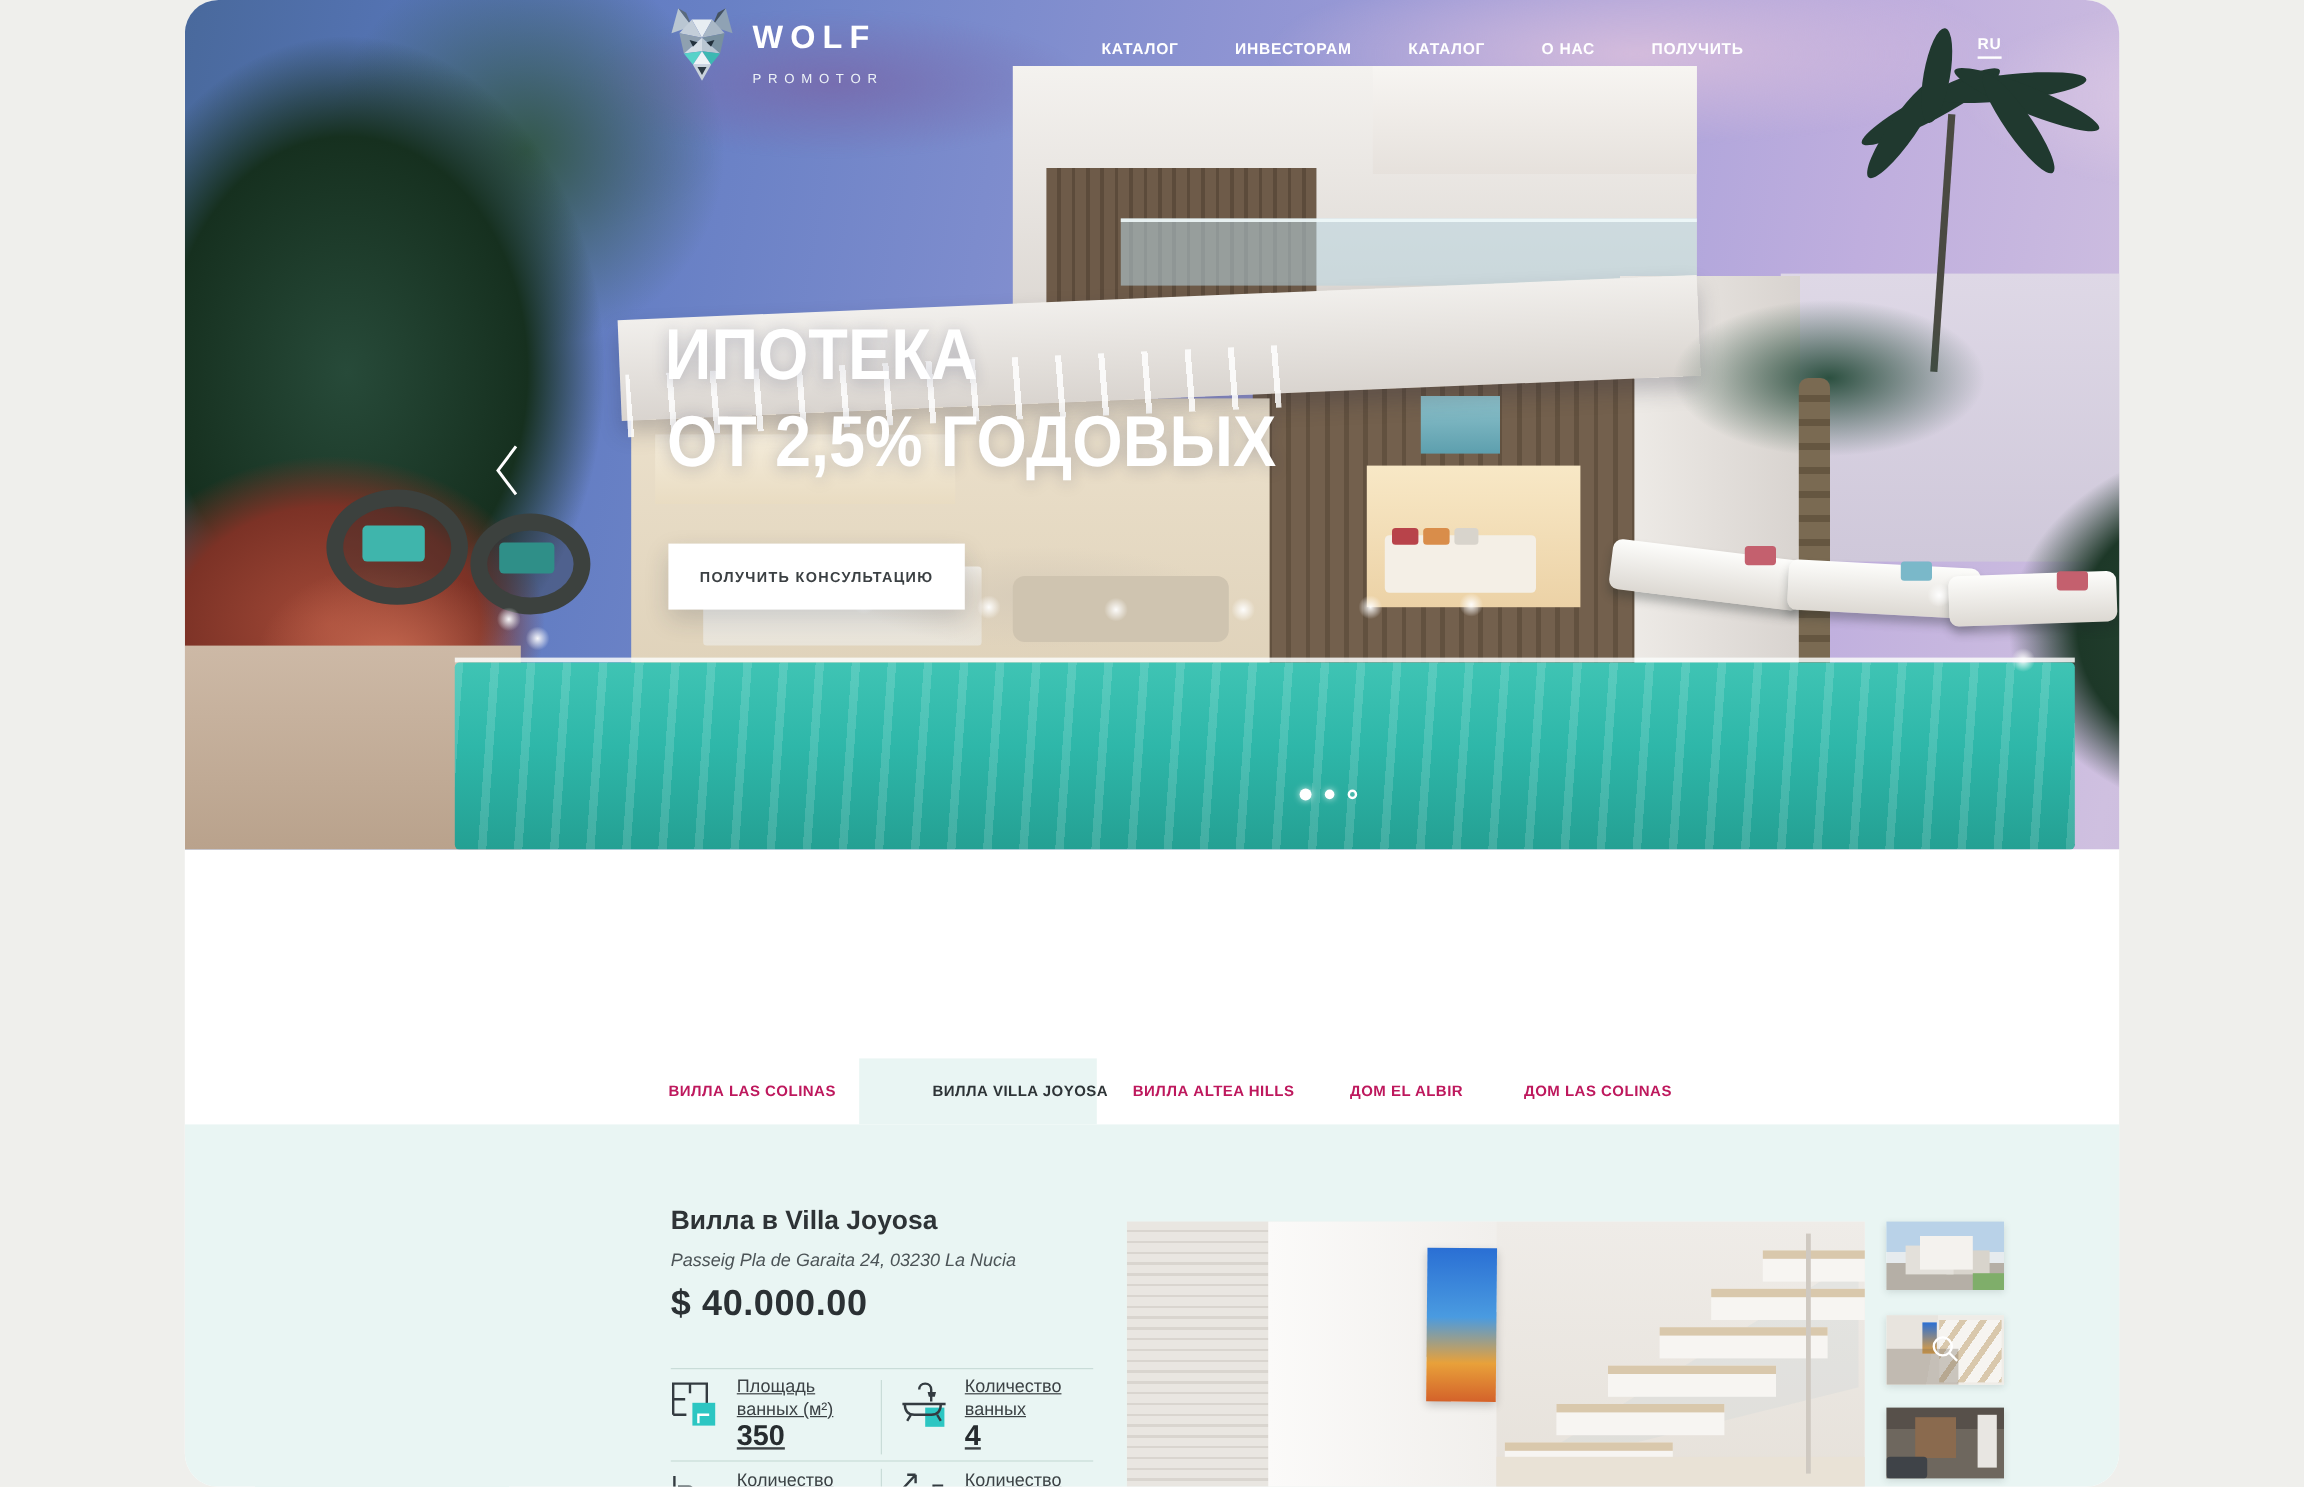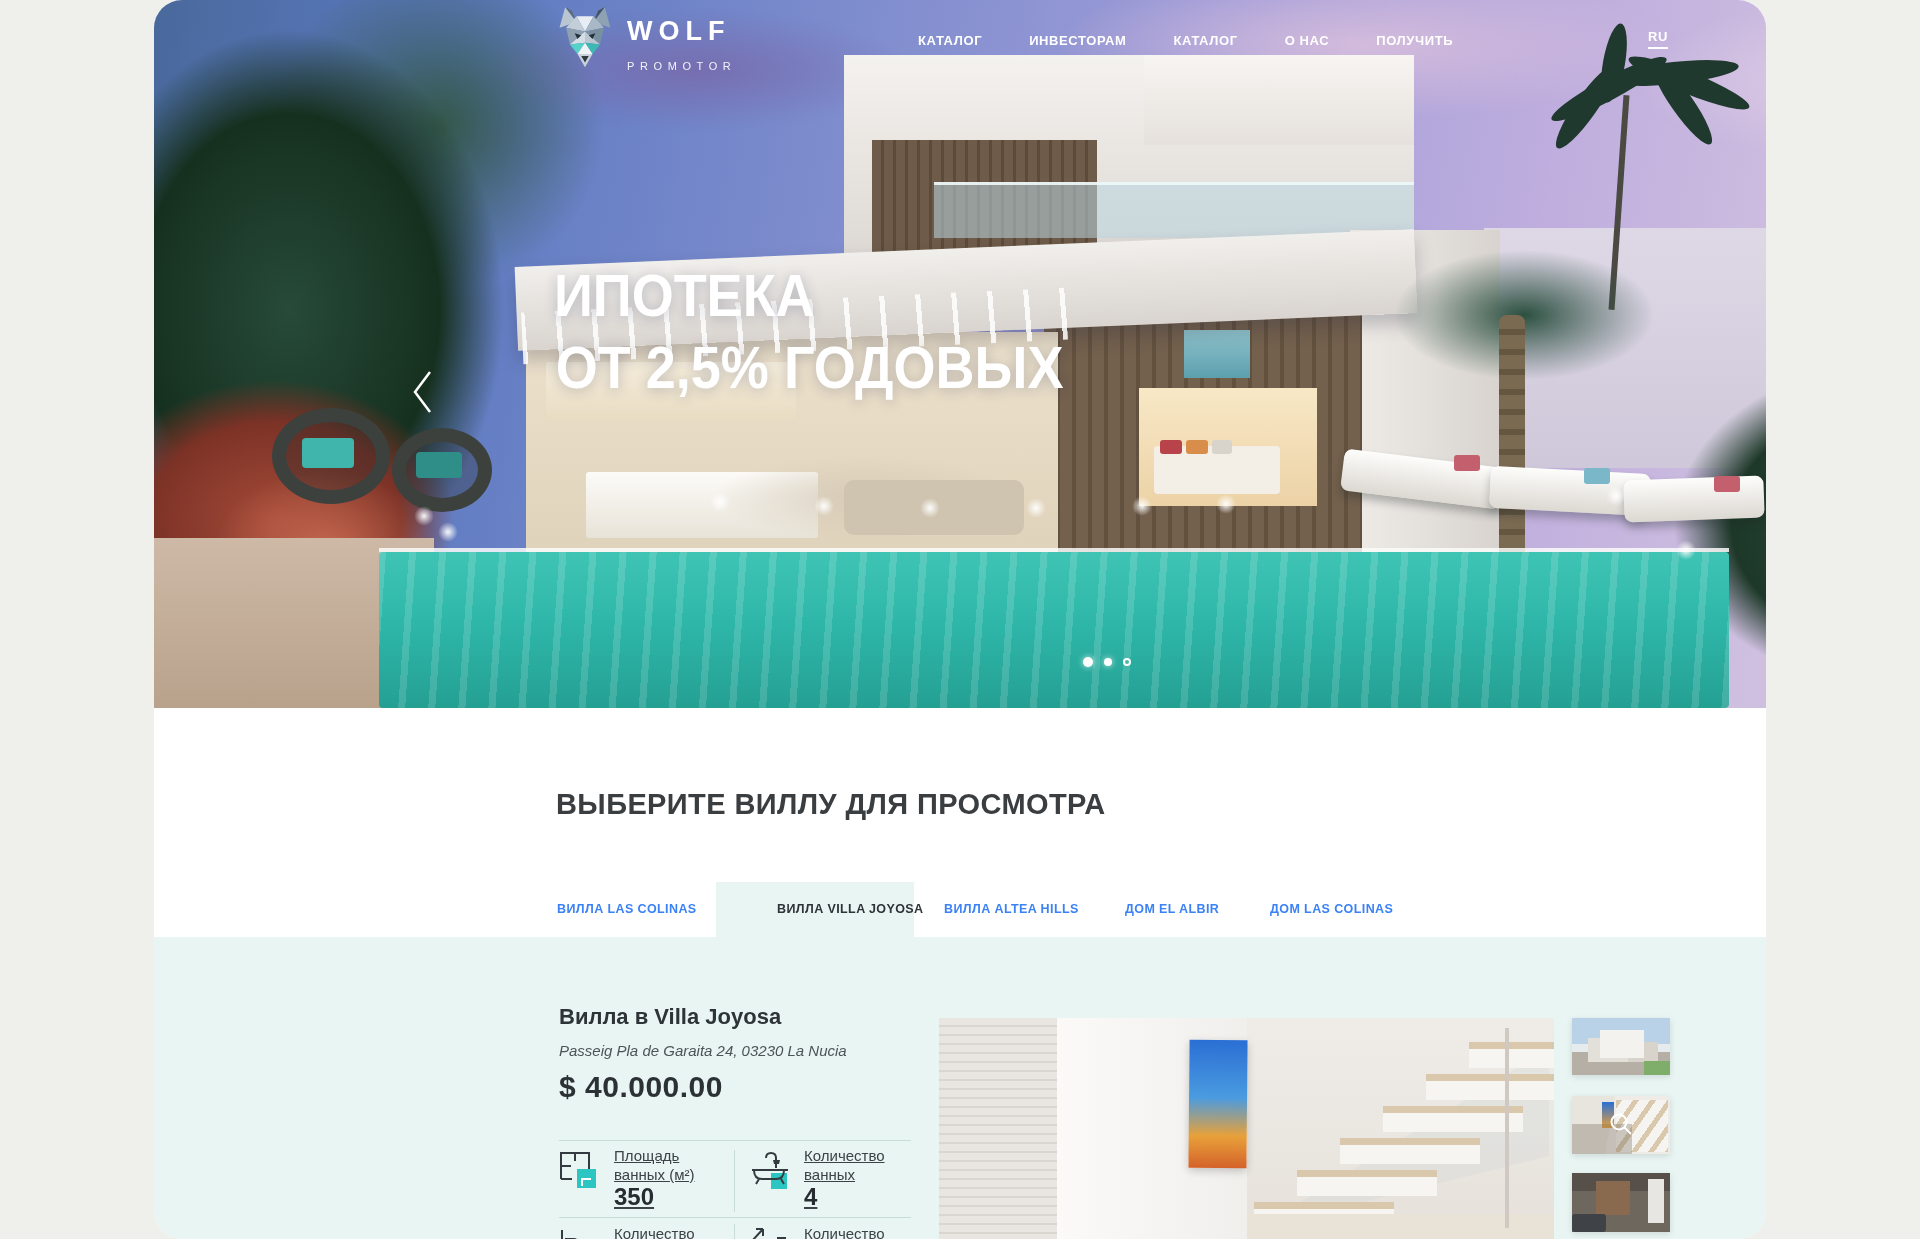--- a/index.html
+++ b/index.html
@@ -93,21 +93,21 @@
     box-shadow:0 8px 20px rgba(30,40,60,.18); }
   .arrow { position:absolute; top:368px; width:28px; height:48px; cursor:pointer; }
   .dots { left:929px; top:657px; display:flex; align-items:center; gap:11px; }
   .dot { width:10px; height:10px; border-radius:50%; background:#fff; cursor:pointer; box-shadow:0 0 6px rgba(255,255,255,.8); }
   .dot.small { width:8px; height:8px; }
   .dot.ring { width:8px; height:8px; background:transparent; border:2px solid #fff; box-shadow:none; }
 
   
   .sec-head { left:402px; top:788px; color:#3a3e40; font-size:29px; font-weight:700; letter-spacing:.4px; }
   .tab { position:absolute; top:882px; height:55px; line-height:55px; font-size:12.5px; letter-spacing:.4px;
-    color:#3b82f6; font-weight:700; cursor:pointer; white-space:nowrap; }
+    color:#be185d; font-weight:700; cursor:pointer; white-space:nowrap; }
   .tab-active-bg { left:562px; top:882px; width:198px; height:55px; background:#e9f5f3; }
   .tab.active { color:#2e3437; }
   .mint { left:0; top:937px; width:1920px; height:302px; background:#e9f5f3; }
 
   .prop-title { left:405px; top:1004px; font-size:22px; font-weight:700; color:#2e3336; }
   .prop-addr { left:405px; top:1042px; font-size:15px; font-style:italic; color:#4c5457; }
   .prop-price { left:405px; top:1070px; font-size:30px; font-weight:700; color:#2b3134; letter-spacing:.5px; }
   .hr { position:absolute; left:405px; width:352px; height:1px; background:#c9dcd8; }
   .vr { position:absolute; left:580px; width:1px; background:#c9dcd8; }
   .spec-label { position:absolute; font-size:15px; color:#3c4245; line-height:19px;text-decoration:underline; }
@@ -249,39 +249,39 @@
       <a href="#">КАТАЛОГ</a>
       <a href="#">О НАС</a>
       <a href="#">ПОЛУЧИТЬ</a>
     </nav>
     <div class="abs lang">RU</div>
 
     <h1 class="abs h1">
       <span>ИПОТЕКА</span>
       <span class="l2">ОТ 2,5% ГОДОВЫХ</span>
     </h1>
+    <button class="abs cta">ПОЛУЧИТЬ КОНСУЛЬТАЦИЮ</button>
 
     <div class="arrow" style="left:254px">
       <svg width="28" height="48" viewBox="0 0 28 48">
           <path d="M22 4 L7 24 L22 44" fill="none" stroke="#fff" stroke-width="2.5"></path>
         </svg>
     </div>
     <div class="arrow" style="left:1640px">
       <svg width="28" height="48" viewBox="0 0 28 48">
           <path d="M6 4 L21 24 L6 44" fill="none" stroke="#fff" stroke-width="2.5"></path>
         </svg>
     </div>
     <div class="abs dots">
       <div class="dot"></div>
       <div class="dot small"></div>
       <div class="dot ring"></div>
     </div>
   </div>
 
-  <h2 class="abs sec-head">ВЫБЕРИТЕ ВИЛЛУ ДЛЯ ПРОСМОТРА</h2>
 
   <div class="abs tab-active-bg"></div>
   <div class="tab" style="left:403px">ВИЛЛА LAS COLINAS</div>
   <div class="tab active" style="left:623px">ВИЛЛА VILLA JOYOSA</div>
   <div class="tab" style="left:790px">ВИЛЛА ALTEA HILLS</div>
   <div class="tab" style="left:971px">ДОМ EL ALBIR</div>
   <div class="tab" style="left:1116px">ДОМ LAS COLINAS</div>
 
   <div class="abs mint"></div>
 

